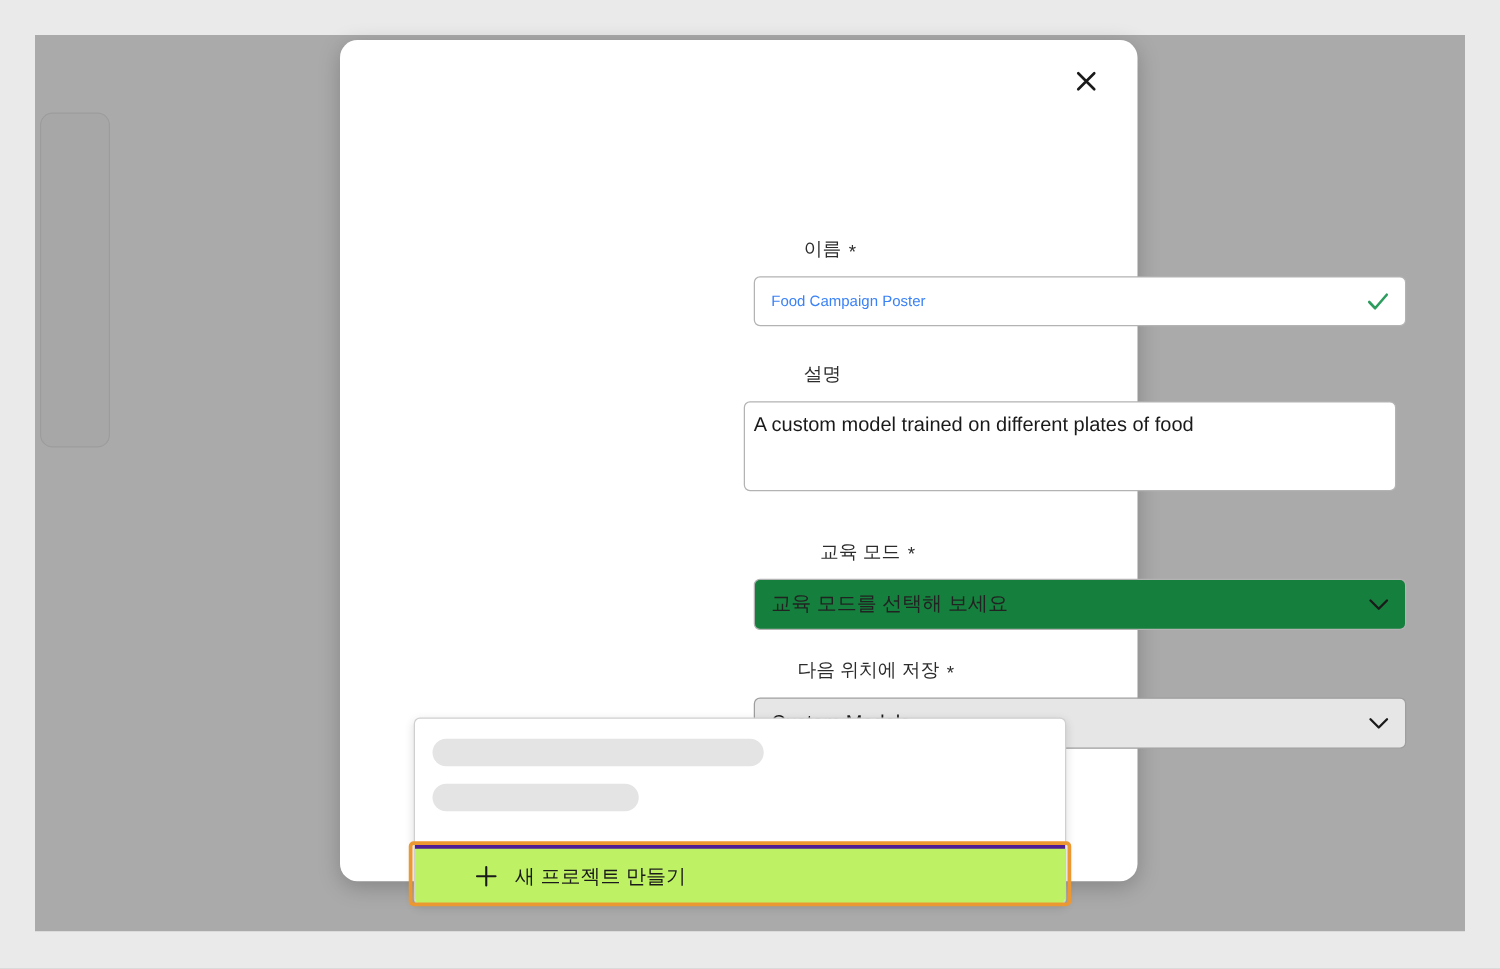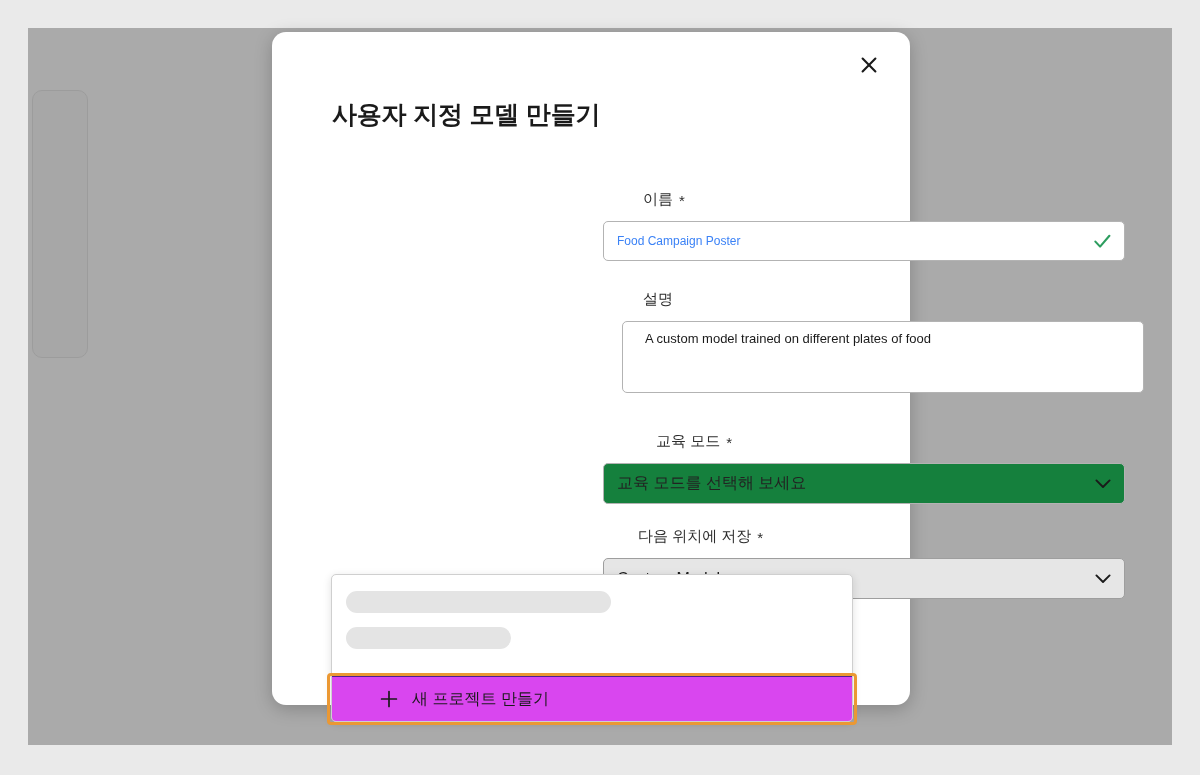--- a/index.html
+++ b/index.html
@@ -128,32 +128,32 @@
     display: flex;
     align-items: center;
     justify-content: center;
     padding-right: 6px;
   }
 
   
   #desc-label { position: absolute; left: 331px; top: 258px; }
   #desc-input {
     position: absolute;
-    left: 350px;
+    left: 323px;
     top: 289px;
     width: 522px;
     height: 72px;
     border: 1px solid #b3b3b3;
     border-radius: 5px;
     background: #ffffff;
     box-sizing: border-box;
     font-family: "Liberation Sans", sans-serif;
-    font-size: 13px;
+    font-size: 16px;
     color: #1a1a1a;
-    padding: 9px 22px;
+    padding: 9px 7px;
     resize: none;
     outline: none;
     line-height: 1.3;
   }
 
   
   #mode-label { position: absolute; left: 344px; top: 400px; }
   #mode-select {
     position: absolute;
     left: 331px;
@@ -227,22 +227,22 @@
   .skeleton-bar {
     height: 22px;
     background: #e4e4e4;
     border-radius: 11px;
   }
 
   #new-project-item {
     height: 44px;
     display: flex;
     align-items: center;
-    background: #d946ef;
-    border-top: 2px solid #4c1d95;
+    background: #bef264;
+    border-top: 4px solid #4c1d95;
     cursor: pointer;
     padding-left: 48px;
   }
   #new-project-plus {
     margin-right: 14px;
     display: flex;
     align-items: center;
   }
   #new-project-label {
     font-size: 16px;
@@ -273,21 +273,20 @@
 <div id="overlay"></div>
 
 <div id="modal">
 
   <button id="close-button" aria-label="close">
     <svg width="18" height="18" viewBox="0 0 18 18">
       <path d="M2.6 2.6 L15.4 15.4 M15.4 2.6 L2.6 15.4" stroke="#1a1a1a" stroke-width="2.1" stroke-linecap="round" fill="none"></path>
     </svg>
   </button>
 
-  <div id="dialog-title">사용자 지정 모델 만들기</div>
 
   <div id="name-label">
     <span class="field-label">이름</span><span class="req-star">*</span>
   </div>
   <div id="name-input-wrap">
     <input id="name-input" type="text" value="Food Campaign Poster" style="">
     <span id="name-valid-icon">
       <svg width="17" height="15" viewBox="0 0 17 15">
         <path d="M1.4 7.6 L6.1 12.6 L15.4 1.8" stroke="#2d9d5f" stroke-width="2.1" fill="none" stroke-linecap="round" stroke-linejoin="round"></path>
       </svg>

